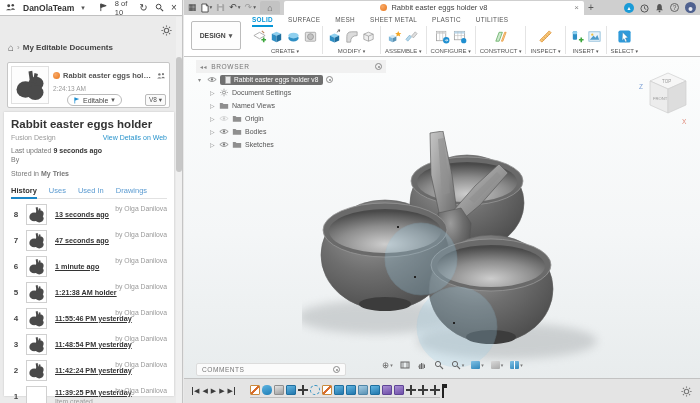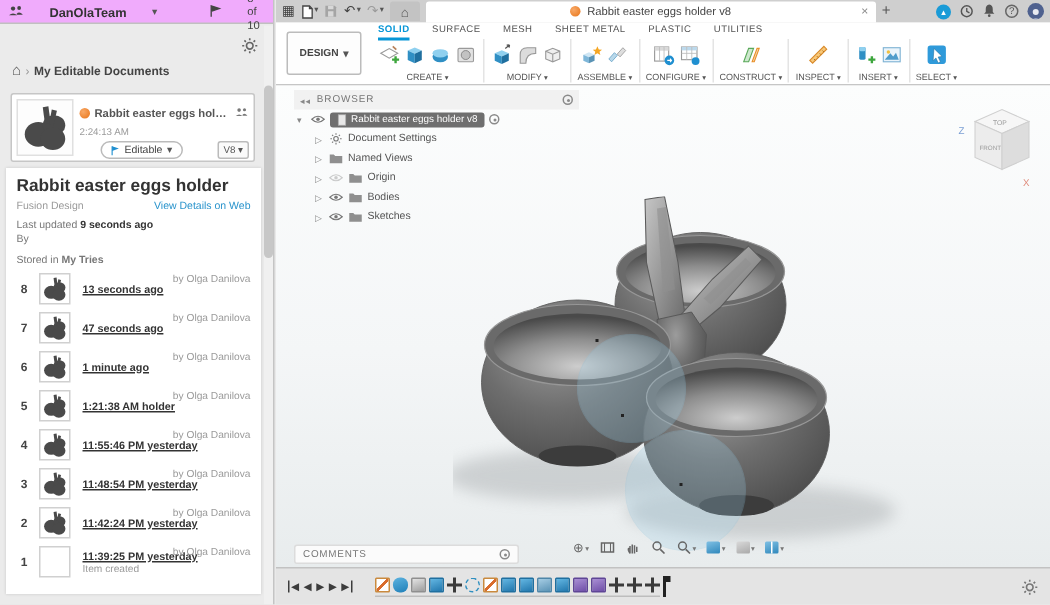--- a/index.html
+++ b/index.html
@@ -1,21 +1,21 @@
 <!DOCTYPE html>
 <html><head>
 <meta charset="utf-8">
 <style>
   * { margin:0; padding:0; box-sizing:border-box; }
   html,body { width:700px; height:403px; overflow:hidden; font-family:"Liberation Sans", sans-serif; background:#e9e9e9; }
   .stage { position:relative; width:700px; height:403px; }
 
   
   .left-panel { position:absolute; left:0; top:0; width:183px; height:403px; background:#ebebeb; border-right:1px solid #c4c4c4; }
-  .lp-header { height:16px; background:#f0abfc; border-bottom:1px solid #c0c0c0; display:flex; align-items:center; padding:0 5px; gap:17px; }
+  .lp-header { height:16px; background:#ffffff; border-bottom:1px solid #c0c0c0; display:flex; align-items:center; padding:0 5px; gap:7px; }
   .lp-team { font-size:8.5px; color:#333; font-weight:bold; }
   .chev { font-size:7px; color:#555; }
   .lp-sp { flex:1; }
   .lp-usage { font-size:7.5px; color:#444; margin-right:4px; }
   .hico { width:11px; height:11px; display:inline-flex; align-items:center; justify-content:center; color:#444; font-size:10px; line-height:1; }
   .lp-gear { position:absolute; right:10px; top:25px; }
   .lp-breadcrumb { position:absolute; left:8px; top:42px; display:flex; align-items:center; gap:3px; font-size:8px; color:#444; font-weight:bold; }
   .lp-breadcrumb .home { font-size:10px; color:#555; font-weight:normal; }
   .lp-breadcrumb .sep { color:#999; font-weight:normal; }
 
@@ -240,20 +240,26 @@
         <span class="d-type">Fusion Design</span>
         <span class="d-link">View Details on Web</span>
       </div>
       <div class="d-meta">
         <span>Last updated</span> <b>9 seconds ago</b>
       </div>
       <div class="d-by">By</div>
       <div class="d-stored">
         <span>Stored in</span> <b>My Tries</b>
       </div>
+      <div class="d-tabs">
+        <span class="d-tab active">History</span>
+        <span class="d-tab">Uses</span>
+        <span class="d-tab">Used In</span>
+        <span class="d-tab">Drawings</span>
+      </div>
       <div class="history-list">
           <div class="h-row">
     <span class="h-num">8</span>
     <span class="h-thumb">
               <svg viewBox="0 0 24 24">
                 <g fill="#4a4a4a">
                   <ellipse cx="9" cy="15" rx="6" ry="5.5"></ellipse>
                   <ellipse cx="16" cy="11" rx="5" ry="4.5"></ellipse>
                   <ellipse cx="15.5" cy="17" rx="5.5" ry="5"></ellipse>
                   <path d="M11,3 L13.5,2.5 L14.5,10 L12,10.5 Z"></path>

